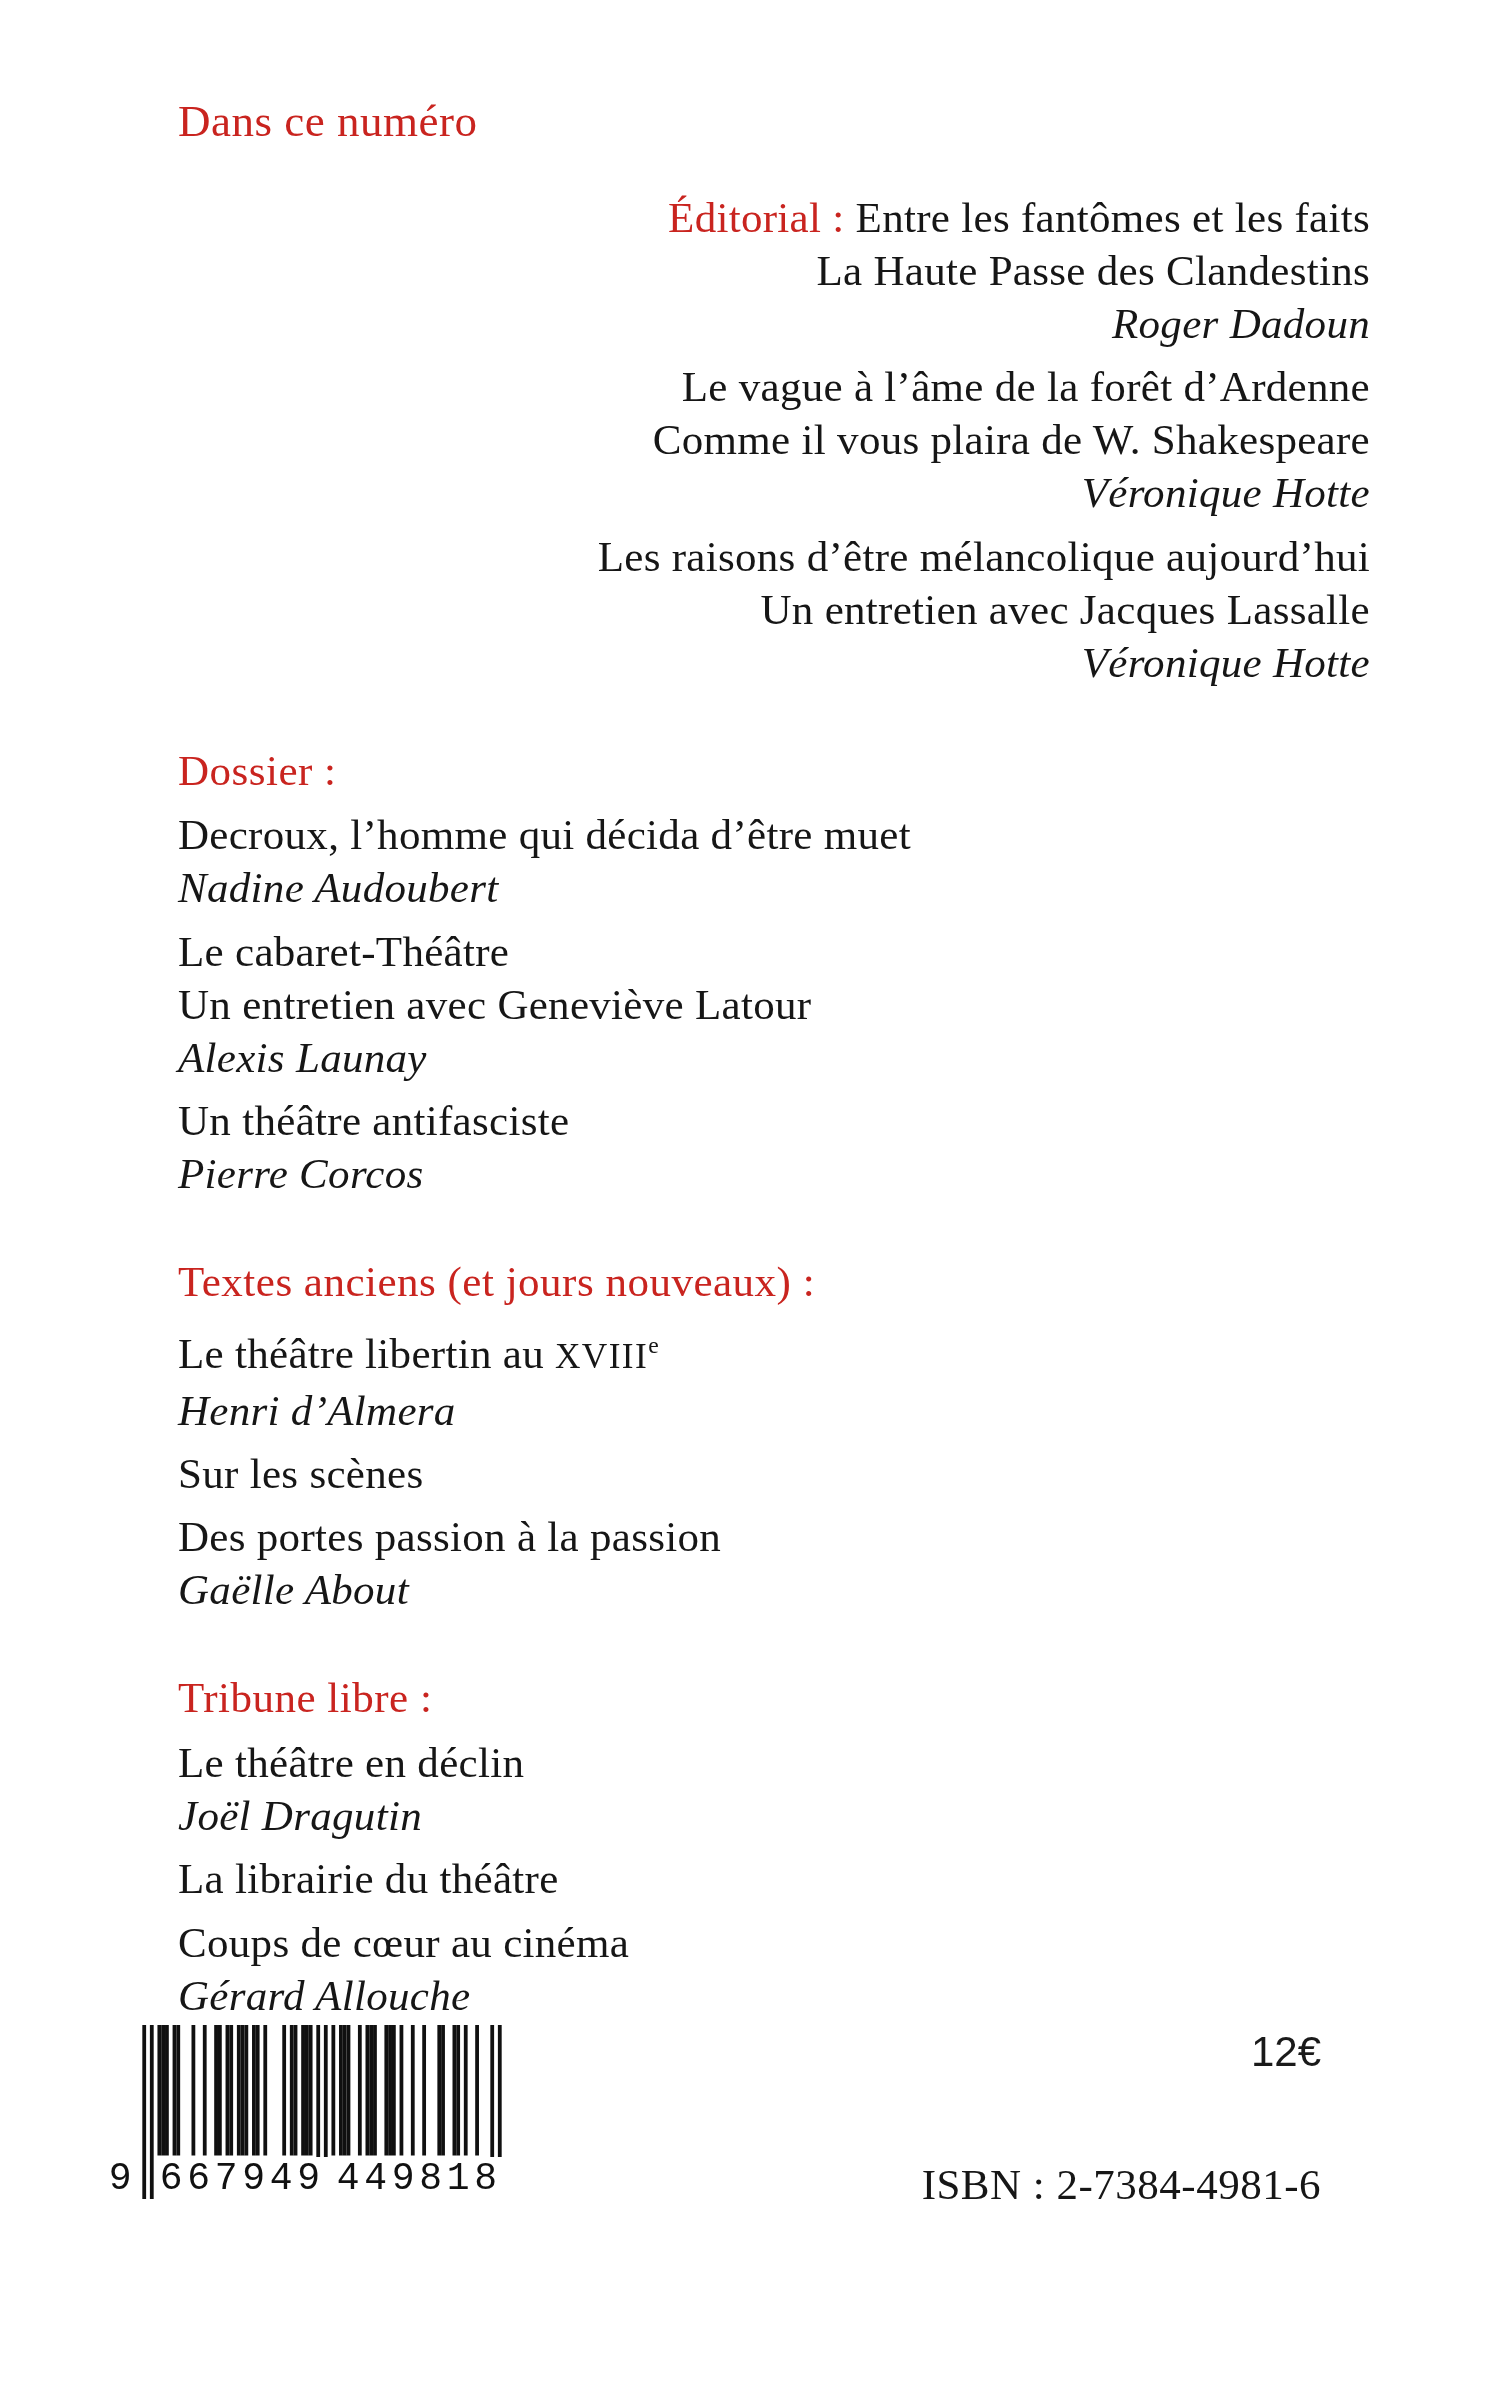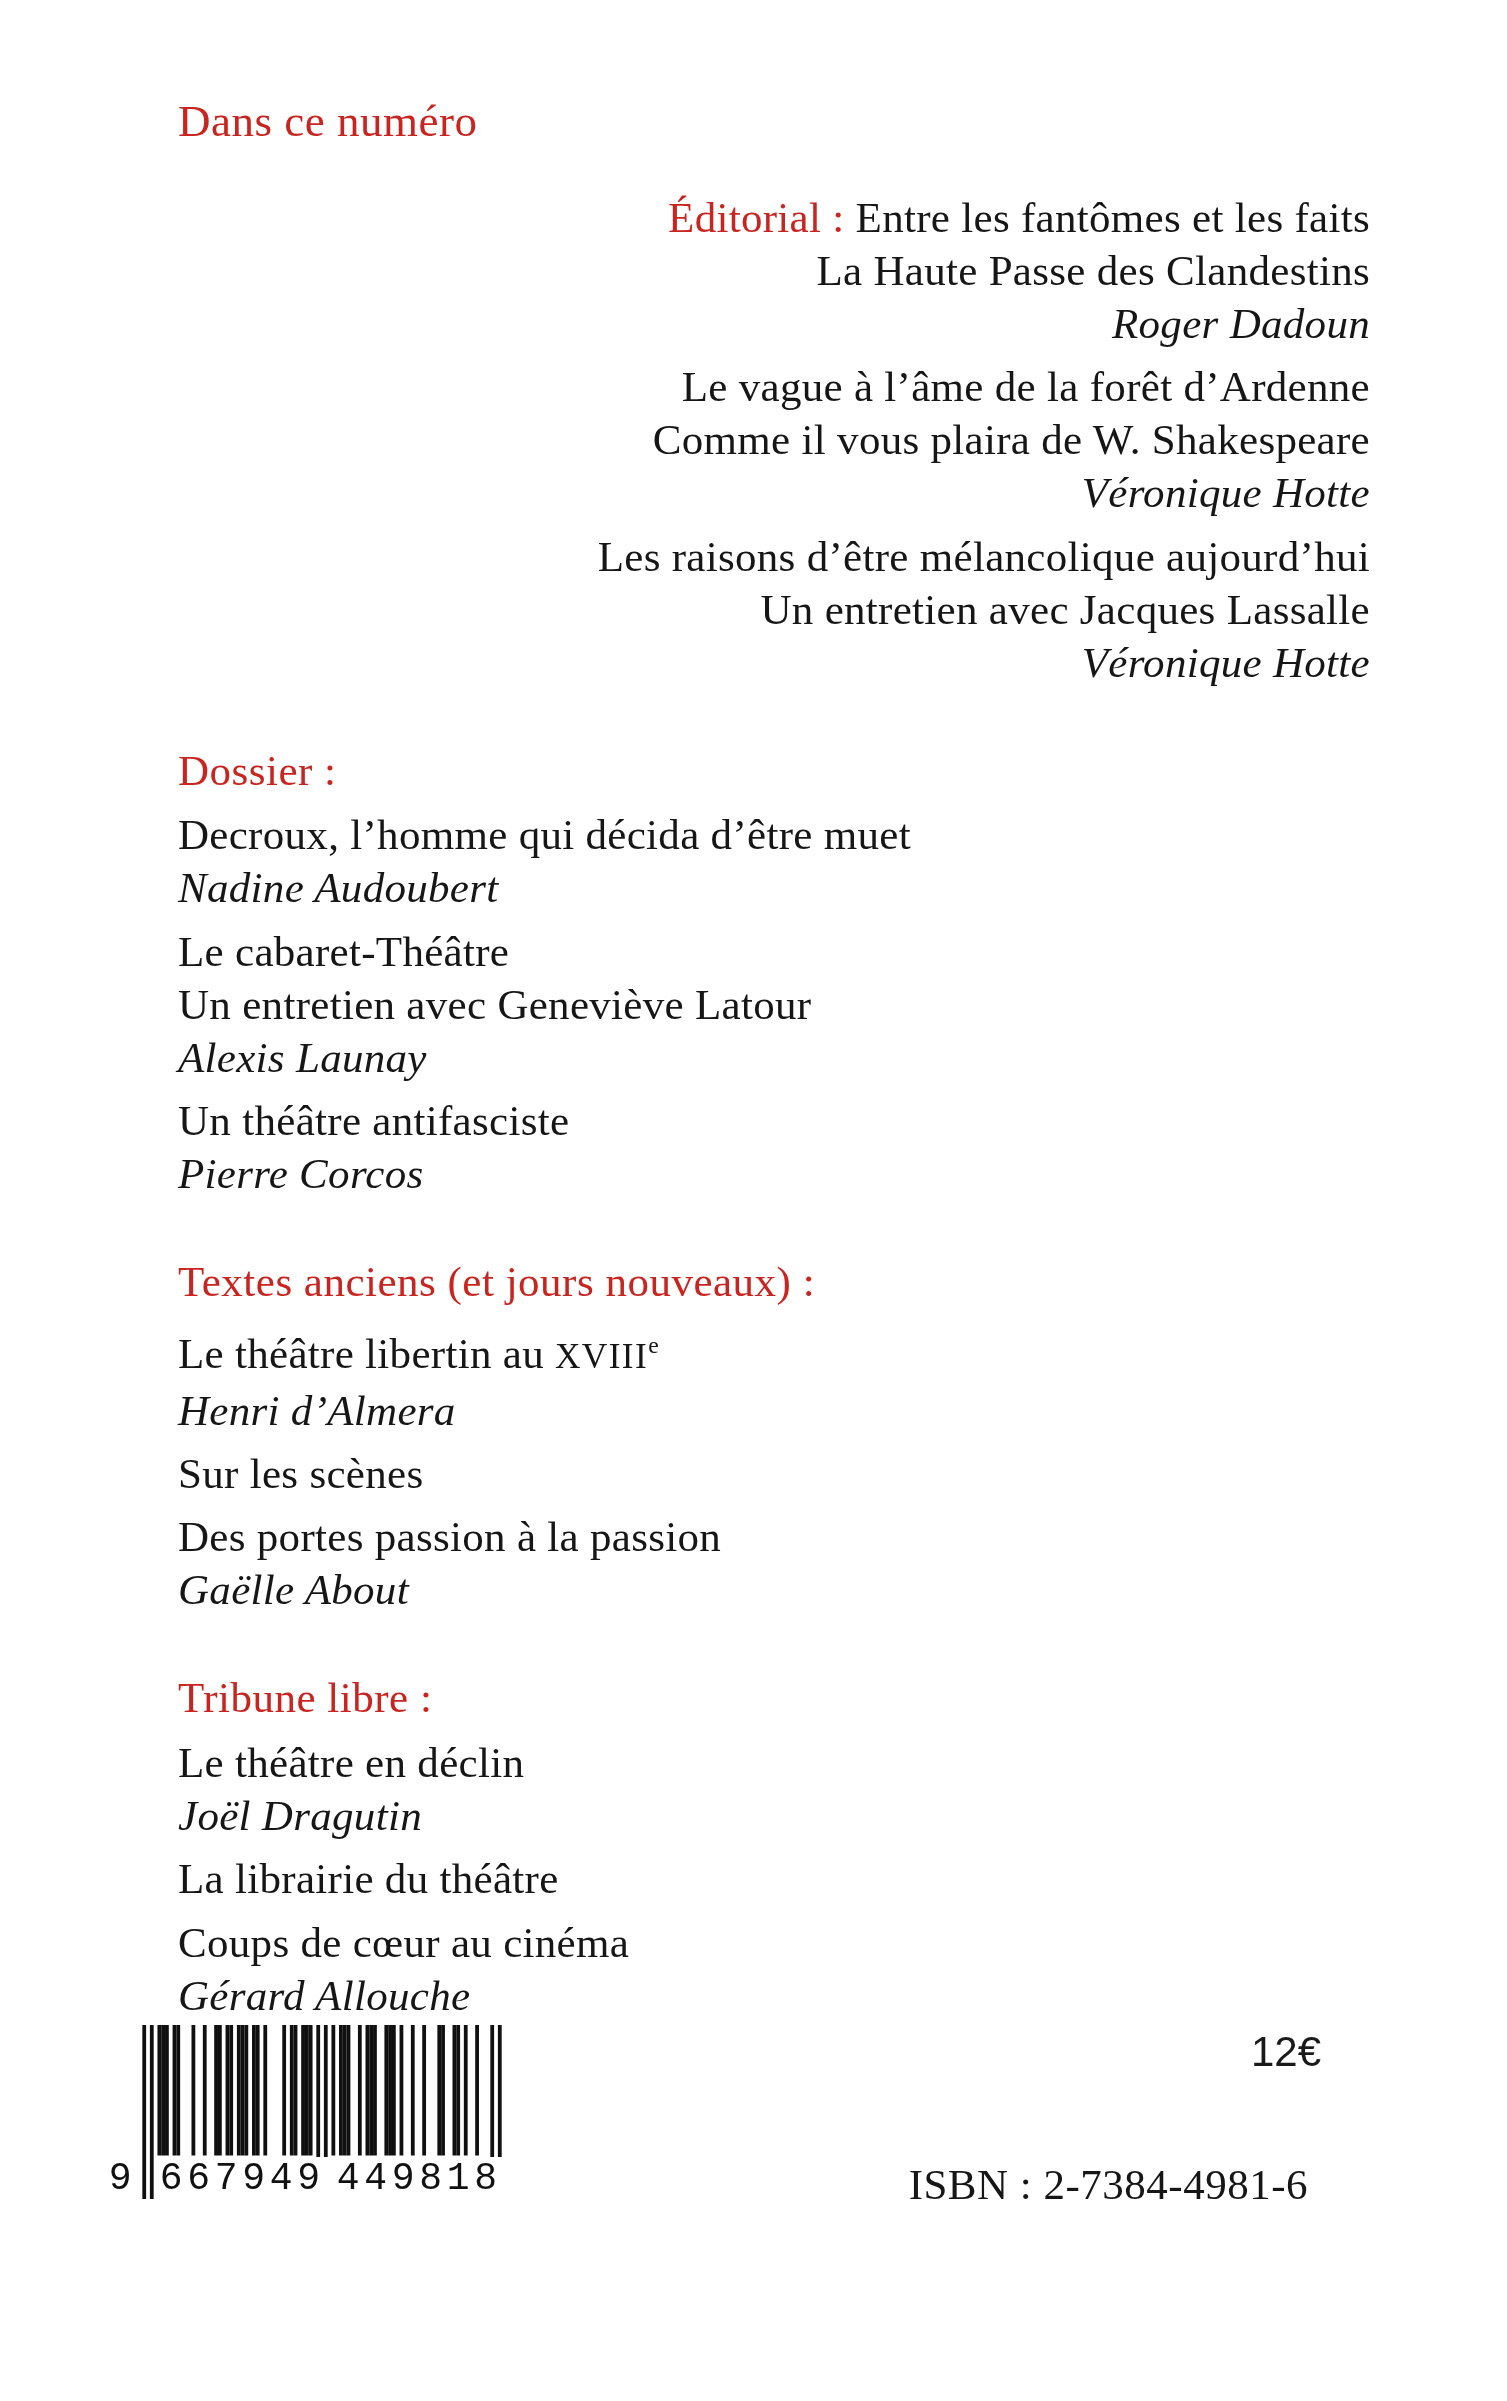--- a/index.html
+++ b/index.html
@@ -65,21 +65,21 @@
   .price {
     position: absolute;
     top: 2021px; right: 187px;
     font-family: "Liberation Sans", sans-serif;
     font-size: 42px;
     color: #1a1a1a;
     margin-top: 7px;
   }
   .isbn {
     position: absolute;
-    top: 2160px; right: 200px;
+    top: 2160px; right: 187px;
     font-size: 43px;
     letter-spacing: 0.5px;
     color: #161616;
   }
 </style>
 </head>
 <body>
 
 <div class="page">
 

